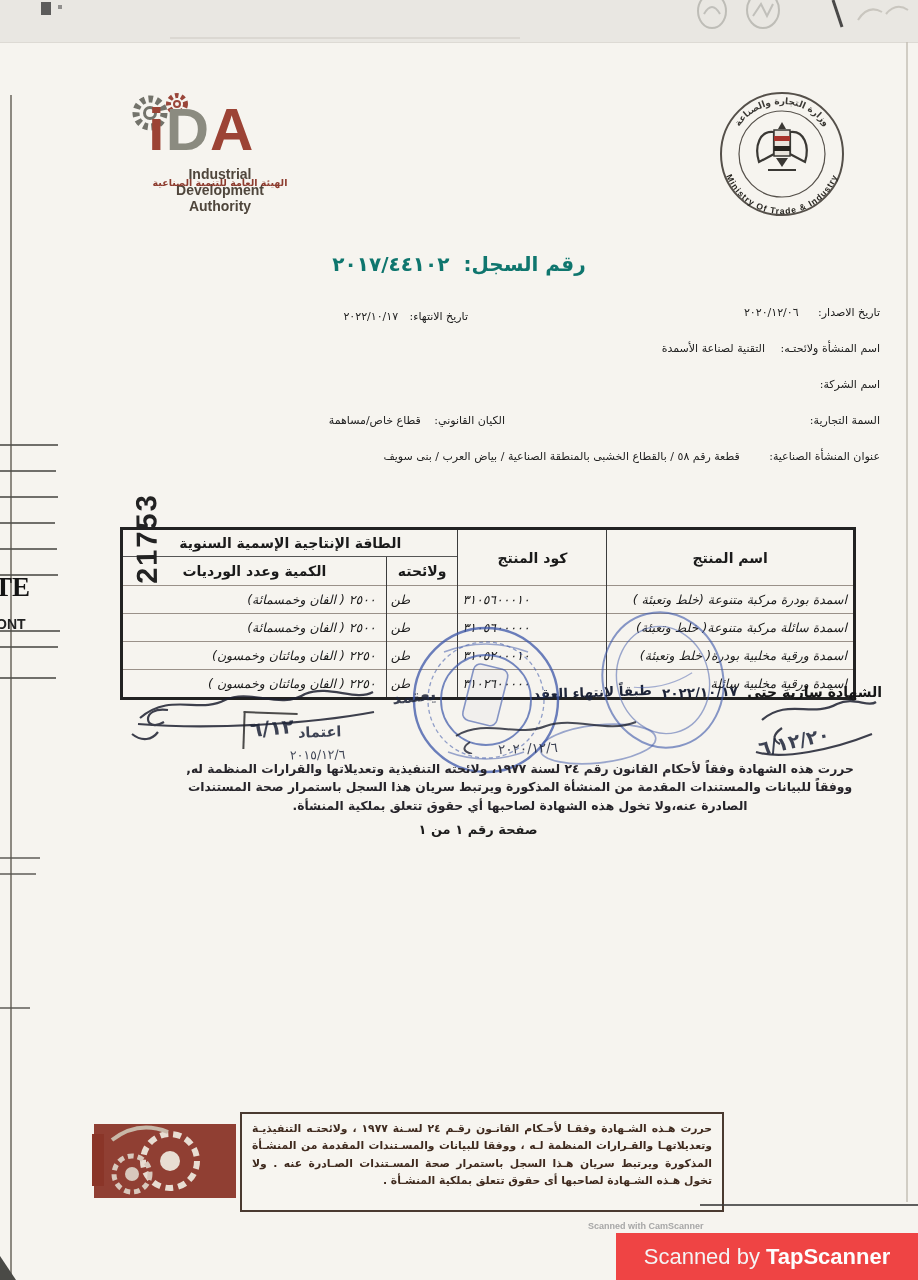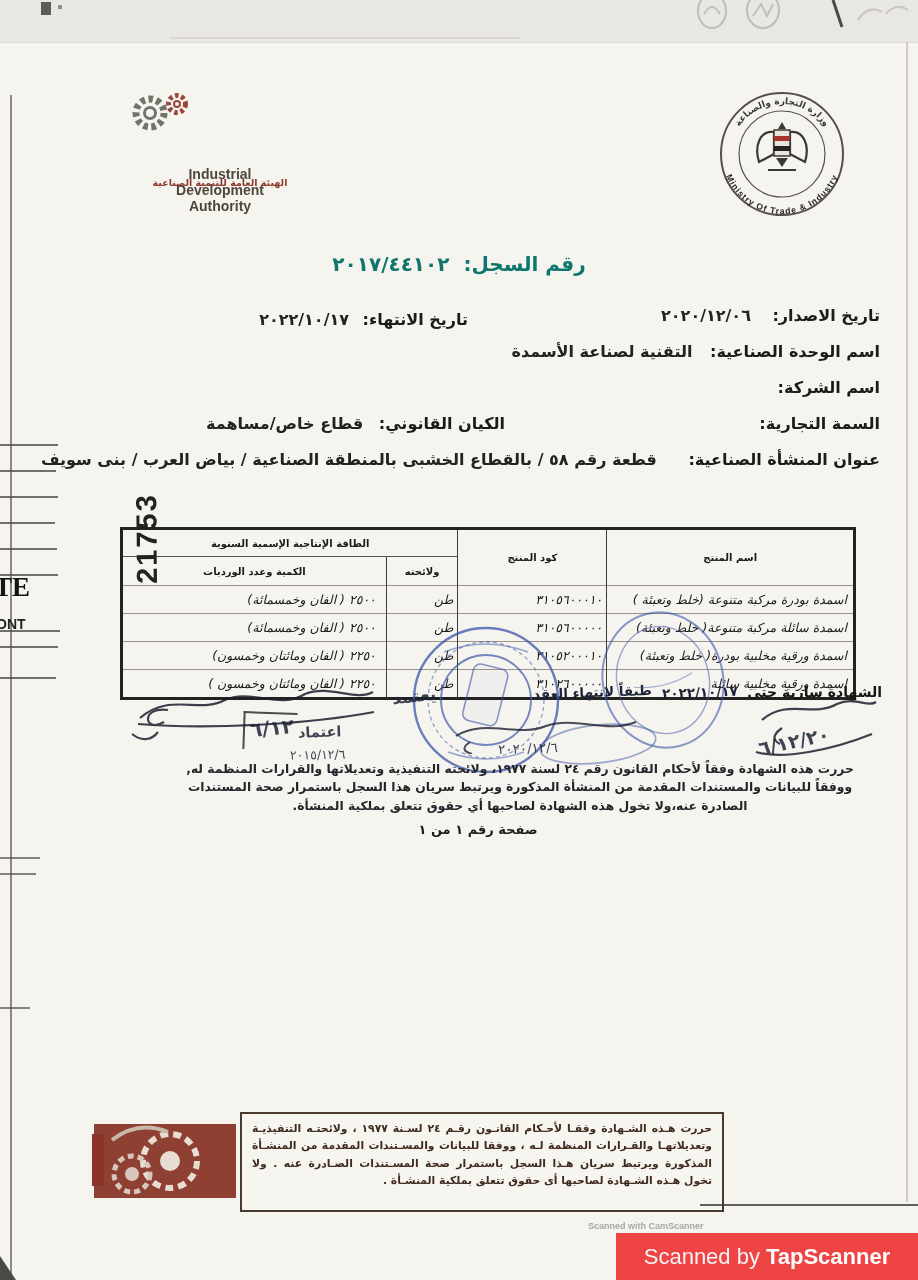--- a/index.html
+++ b/index.html
@@ -17,32 +17,32 @@
   .ida-word{position:absolute;left:148px;top:100px;font-family:"Liberation Sans",sans-serif;
     font-size:60px;font-weight:800;line-height:1;letter-spacing:1px;}
   .ida-word .red{color:#9c4335;}
   .ida-word .gray{color:#8b8b80;}
   .ida-en{position:absolute;left:150px;top:166px;width:140px;font-family:"Liberation Sans",sans-serif;
     font-size:14px;font-weight:bold;color:#4f463c;text-align:center;}
   .ida-ar{position:absolute;left:150px;top:177px;width:140px;font-size:9.5px;font-weight:bold;color:#8d3b2e;text-align:center;}
   
   .reg-line{position:absolute;left:0;top:252px;width:918px;text-align:center;
     font-size:20px;font-weight:bold;color:#0f766e;}
-  .field{position:absolute;font-size:16px;font-weight:bold;color:#1b1b1b;direction:rtl;white-space:nowrap;}
+  .field{position:absolute;font-size:11px;font-weight:normal;color:#1b1b1b;direction:rtl;white-space:nowrap;}
   .field .val{margin-right:16px;color:#222;}
   
   .prod-table{position:absolute;left:120px;top:527px;width:736px;border-collapse:collapse;
     direction:rtl;font-size:12.5px;color:#1a1a1a;background:transparent;}
   .prod-table th,.prod-table td{border-left:1px solid #3c3c3c;border-right:1px solid #3c3c3c;padding:1px 4px;white-space:nowrap;}
   .prod-table{border:3px solid #222;}
-  .prod-table thead th{font-weight:bold;text-align:center;font-size:10px;}
+  .prod-table thead th{font-weight:bold;text-align:center;font-size:14px;}
   .prod-table .cap-group{border-bottom:1px solid #555;height:24px;}
   .prod-table thead tr:nth-child(2) th{height:26px;}
   .prod-table tbody td{height:25px;border-top:1px solid #9a9189;font-style:italic;}
-  .prod-table td.c{text-align:right;}
+  .prod-table td.c{text-align:left;}
   .prod-table td.r{text-align:right;padding-right:6px;}
   .prod-table td.q{text-align:right;padding-right:10px;}
   
   .hw{position:absolute;color:#1d2438;opacity:.85;white-space:nowrap;direction:rtl;}
   .vnum{position:absolute;left:131px;top:584px;transform:rotate(-90.5deg);transform-origin:0 0;
     font-family:"Liberation Sans",sans-serif;font-size:29px;font-weight:bold;color:#222;letter-spacing:2px;}
   .validity{position:absolute;right:36px;top:684px;direction:rtl;font-size:14px;font-weight:bold;color:#161616;white-space:nowrap;}
   .validity .hwpart{display:inline-block;transform:rotate(-2deg);color:#1d2438;font-size:13.5px;}
   .para{position:absolute;left:178px;top:760px;width:684px;direction:rtl;text-align:center;
     font-size:12.3px;font-weight:bold;line-height:1.5;color:#26242a;}
@@ -109,20 +109,21 @@
     </g>
   </svg>
   <div class="corner-wedge"></div>
 
   <svg class="abs" style="left:128px;top:90px" width="78" height="46">
     <circle cx="22" cy="23" r="14" fill="none" stroke="#73736b" stroke-width="7" stroke-dasharray="4.5 3.5"></circle>
     <circle cx="22" cy="23" r="5.5" fill="#f6f4ef" stroke="#73736b" stroke-width="3"></circle>
     <circle cx="49" cy="14" r="8.5" fill="none" stroke="#9a463a" stroke-width="5" stroke-dasharray="3.5 2.8"></circle>
     <circle cx="49" cy="14" r="3" fill="#f6f4ef" stroke="#9a463a" stroke-width="2"></circle>
   </svg>
+  <div class="ida-word"><span class="red">i</span><span class="gray">D</span><span class="red">A</span></div>
   <div class="ida-en">Industrial Development Authority</div>
   <div class="ida-ar ar">الهيئة العامة للتنمية الصناعية</div>
 
 
   <svg class="abs" style="left:710px;top:88px" width="144" height="136">
     <defs>
       <path id="arcTop" d="M 20,68 A 52,52 0 0 1 124,68"></path>
       <path id="arcBot" d="M 12,66 A 60,60 0 0 0 132,66"></path>
     </defs>
     <circle cx="72" cy="66" r="61" fill="none" stroke="#55504a" stroke-width="2"></circle>
@@ -152,21 +153,21 @@
 
   <div class="field" style="right:38px;top:306px">
     <span>تاريخ الاصدار:</span>
     <span class="val">٢٠٢٠/١٢/٠٦</span>
   </div>
   <div class="field" style="right:450px;top:310px">
     <span>تاريخ الانتهاء:</span>
     <span class="val" style="margin-right:8px">٢٠٢٢/١٠/١٧</span>
   </div>
   <div class="field" style="right:38px;top:342px">
-    <span>اسم  الوحدة الصناعية:</span>
+    <span>اسم  المنشأة ولائحتـه:</span>
     <span class="val" style="margin-right:12px">التقنية لصناعة الأسمدة</span>
   </div>
   <div class="field" style="right:38px;top:378px">
     <span>اسم الشركة:</span>
     <span class="val"></span>
   </div>
   <div class="field" style="right:38px;top:414px">
     <span>السمة التجارية:</span>
     <span class="val"></span>
   </div>

